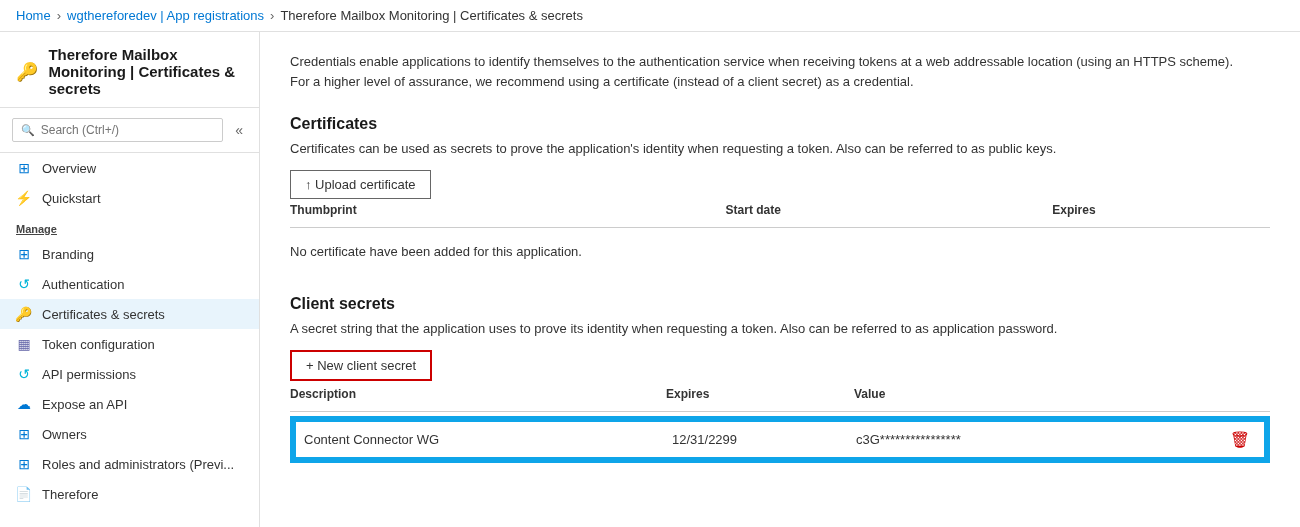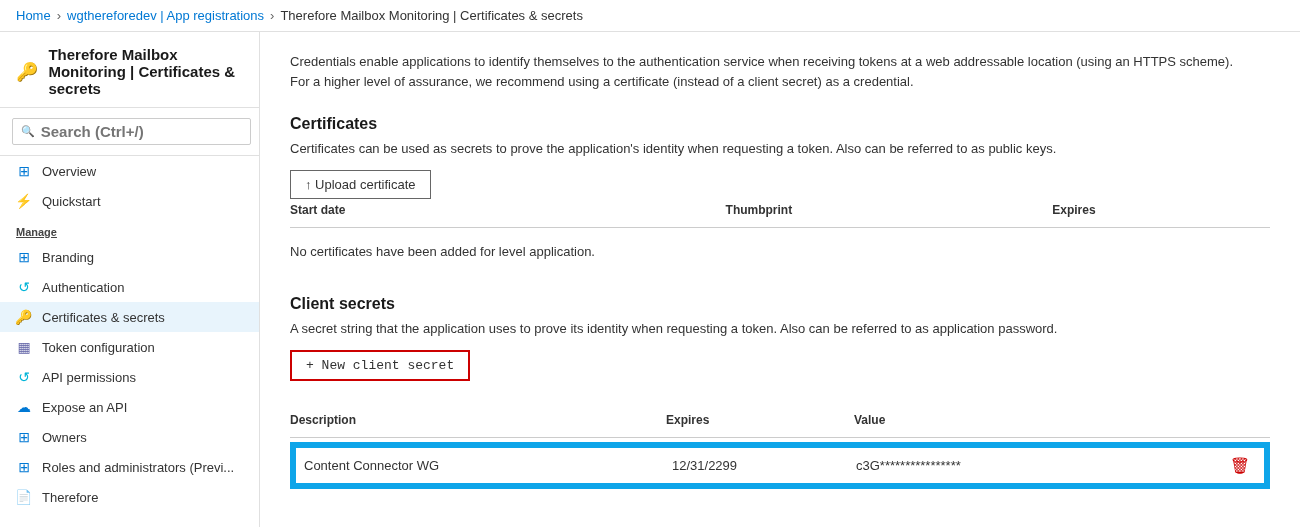--- a/index.html
+++ b/index.html
@@ -70,24 +70,23 @@
       border: 1px solid #ccc;
       border-radius: 2px;
       padding: 4px 8px;
       flex: 1;
       gap: 6px;
       background: #fff;
     }
     .search-input-wrapper input {
       border: none;
       outline: none;
-      font-size: 15px;
+      font-size: 12px;
       flex: 1;
       color: #0f766e;
-      font-weight: bold;
     }
     .search-icon { color: #666; font-size: 11px; }
     .collapse-btn { color: #666; cursor: pointer; font-size: 14px; border: none; background: none; padding: 2px 4px; }
 
     
     .nav-section-label {
       font-size: 11px;
       font-weight: 600;
       color: #444;
       padding: 10px 16px 4px 16px;
@@ -196,22 +195,21 @@
     .btn-new-secret {
       display: inline-flex;
       align-items: center;
       gap: 6px;
       border: 2px solid #c00;
       background: #fff;
       color: #333;
       padding: 6px 14px;
       cursor: pointer;
       font-size: 13px;
-      margin-bottom: 28px;
-      font-family: Liberation Mono, monospace;
+      margin-bottom: 2px;
     }
 
     .secret-row {
       display: grid;
       grid-template-columns: 2fr 1fr 2fr 40px;
       align-items: center;
       border: 6px solid #0ea5e9;
       padding: 8px 4px;
       margin-top: 2px;
     }
@@ -314,25 +312,25 @@
     <p class="description-text">Credentials enable applications to identify themselves to the authentication service when receiving tokens at a web addressable location (using an HTTPS scheme). For a higher level of assurance, we recommend using a certificate (instead of a client secret) as a credential.</p>
 
     <div>
       <div class="section-title">Certificates</div>
       <p class="section-desc">Certificates can be used as secrets to prove the application's identity when requesting a token. Also can be referred to as public keys.</p>
 
       <button class="btn-upload">↑ Upload certificate</button>
 
       <div class="certs-table">
         <div class="table-header">
+          <span class="th-cell">Thumbprint</span>
           <span class="th-cell">Start date</span>
-          <span class="th-cell">Thumbprint</span>
           <span class="th-cell">Expires</span>
         </div>
-        <p class="no-items-text">No certificates have been added for level application.</p>
+        <p class="no-items-text">No certificate have been added for this application.</p>
       </div>
     </div>
 
     <div class="section-divider">
       <div class="section-title">Client secrets</div>
       <p class="section-desc">A secret string that the application uses to prove its identity when requesting a token. Also can be referred to as application password.</p>
 
       <button class="btn-new-secret">+ New client secret</button>
 
       <div class="secrets-table">

